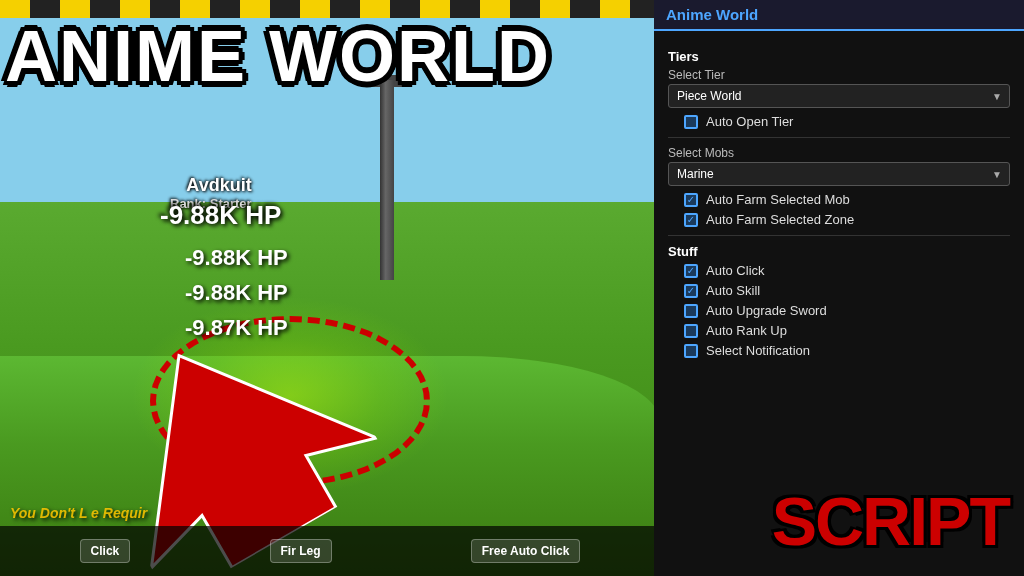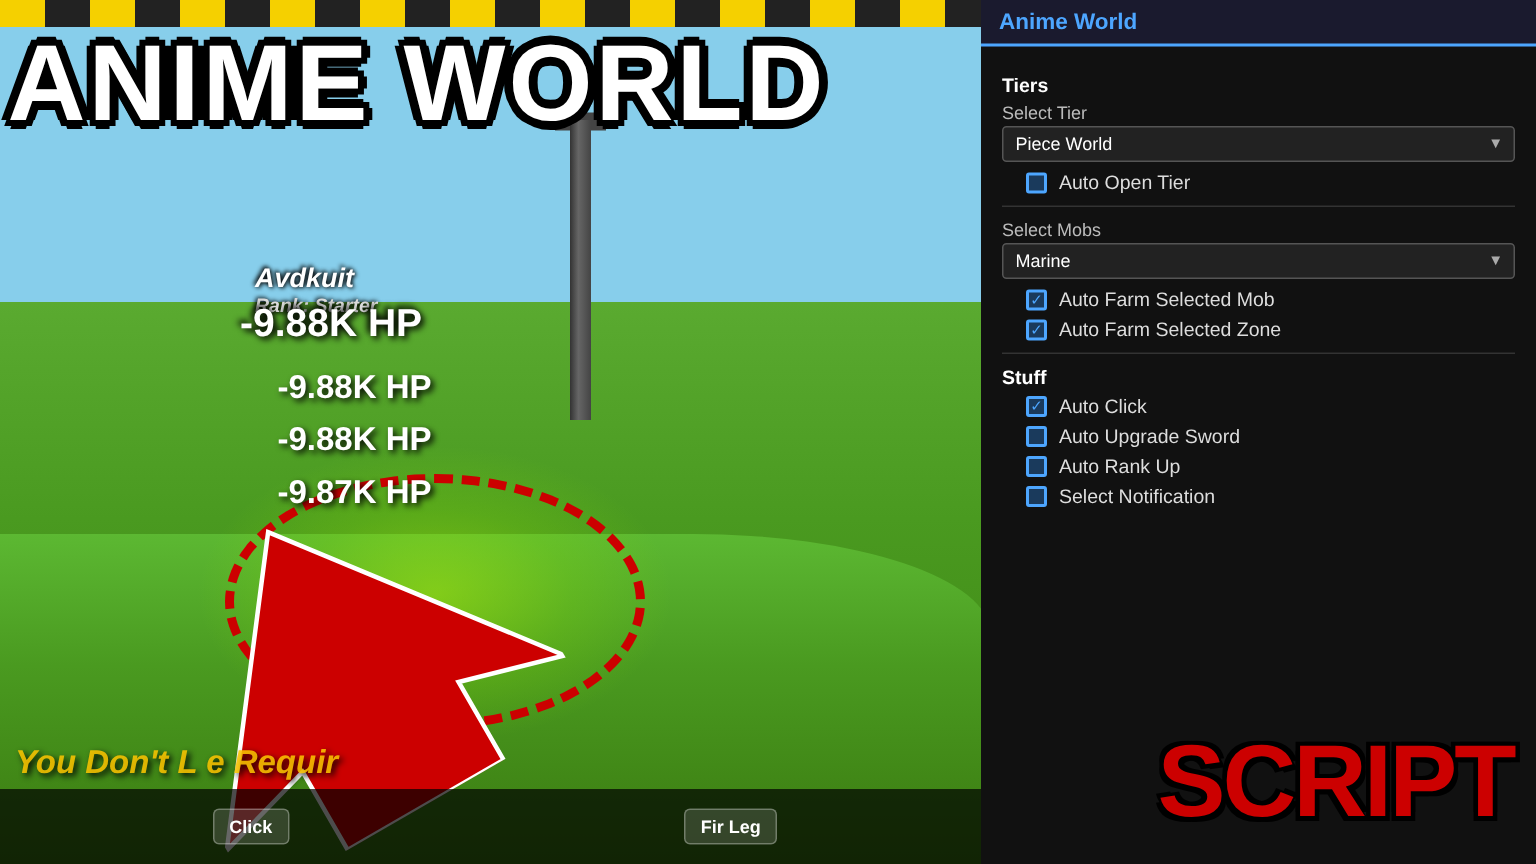--- a/index.html
+++ b/index.html
@@ -97,43 +97,42 @@
       line-height: 1;
       font-family: Arial Black, Arial, sans-serif;
     }
 
     
     .player-info {
       position: absolute;
       top: 175px;
       left: 170px;
       z-index: 15;
-      text-align: left;
+      text-align: right;
       color: #fff;
       font-weight: bold;
       text-shadow: 1px 1px 3px #000, -1px -1px 3px #000;
-      font-style: italic;
     }
     .player-name {
       font-size: 18px;
       font-weight: 900;
     }
     .player-rank {
       font-size: 13px;
       color: #ddd;
     }
 
     
     .bottom-text {
       position: absolute;
       bottom: 55px;
       left: 10px;
       z-index: 15;
       color: rgba(255,200,0,0.85);
-      font-size: 22px;
+      font-size: 14px;
       font-weight: 900;
       text-shadow: 2px 2px 4px #000;
       font-style: italic;
     }
 
     
     .bottom-bar {
       position: absolute;
       bottom: 0; left: 0;
       width: 660px;
@@ -367,20 +366,21 @@
     <div>-9.88K HP</div>
     <div>-9.88K HP</div>
     <div>-9.87K HP</div>
   </div>
 
   <div class="bottom-text">You Don't L       e Requir</div>
 
   <div class="bottom-bar">
     <div class="bottom-btn">Click</div>
     <div class="bottom-btn">Fir Leg</div>
+    <div class="bottom-btn">Free Auto Click</div>
   </div>
 </div>
 
 <div class="yellow-stripe"></div>
 
 <div class="script-panel">
   <div class="panel-title-bar">Anime World</div>
 
   <div class="panel-content">
 
@@ -419,20 +419,24 @@
 
     <div class="divider"></div>
 
     <div class="section-label">Stuff</div>
 
     <div class="checkbox-row">
       <div class="checkbox-box checked"></div>
       <span class="checkbox-label">Auto Click</span>
     </div>
 
+    <div class="checkbox-row">
+      <div class="checkbox-box checked"></div>
+      <span class="checkbox-label">Auto Skill</span>
+    </div>
 
     <div class="checkbox-row">
       <div class="checkbox-box"></div>
       <span class="checkbox-label">Auto Upgrade Sword</span>
     </div>
 
     <div class="checkbox-row">
       <div class="checkbox-box"></div>
       <span class="checkbox-label">Auto Rank Up</span>
     </div>

